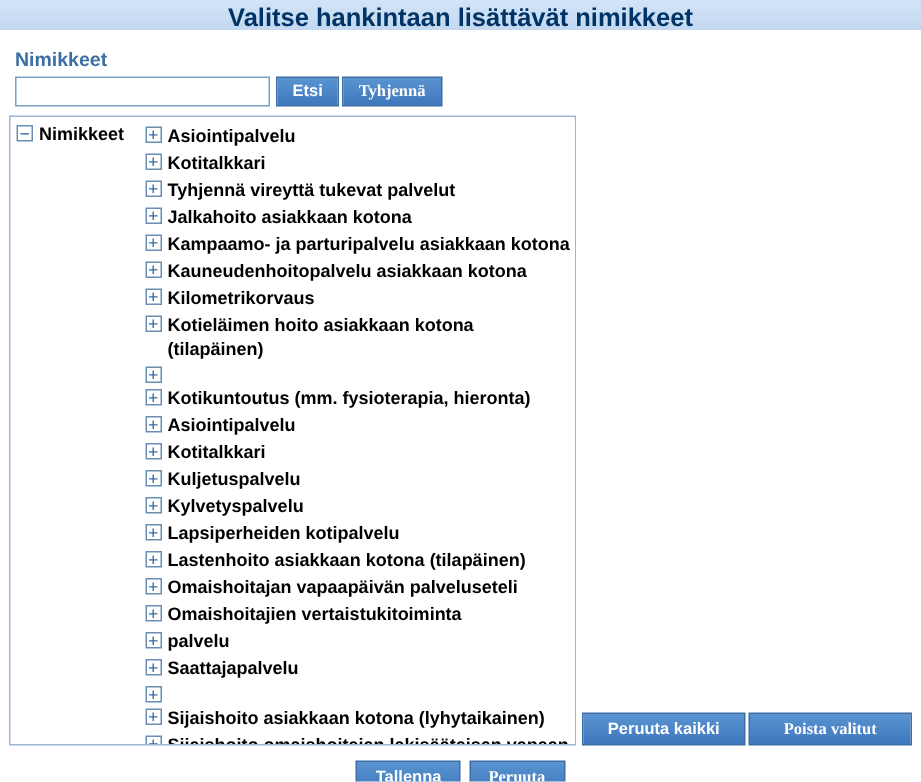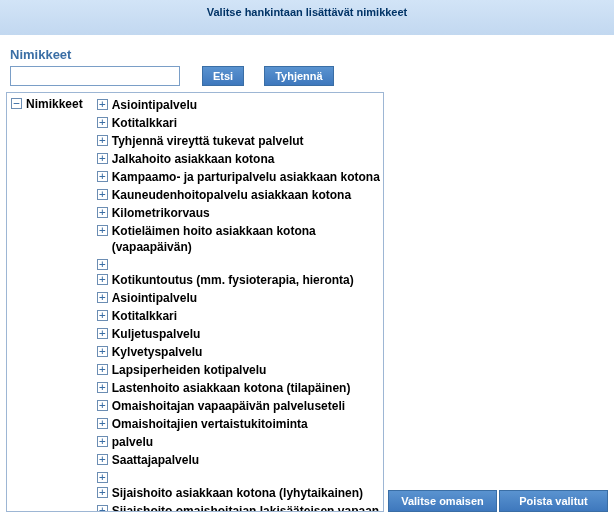--- a/index.html
+++ b/index.html
@@ -1,23 +1,23 @@
 <!DOCTYPE html>
 <html><head>
 <meta charset="utf-8">
 <style>
   * { box-sizing: border-box; margin: 0; padding: 0; }
   body { font-family: Arial, sans-serif; font-size: 12px; background: #fff; }
   .container { width: 614px; height: 521px; position: relative; }
-  .title-bar { background: linear-gradient(#d2e4f7, #c2d8f0); height: 35px; text-align:center; line-height:24px; font-weight:bold; color:#003366; font-size:11px; }
+  .title-bar { background: linear-gradient(#d2e4f7, #c2d8f0); height: 20px; text-align:center; line-height:24px; font-weight:bold; color:#003366; font-size:17px; }
   .section-label { color:#3a6ea5; font-weight:bold; padding:12px 0 4px 10px; font-size:13px; }
-  .search-row { padding:0 0 6px 10px; display:flex; align-items:center; gap:18px; }
+  .search-row { padding:0 0 6px 10px; display:flex; align-items:center; gap:0; }
   .search-input { width:170px; height:20px; border:1px solid #7a9ec7; padding:1px 3px; font-size:12px; }
   .btn { border:1px solid #3a6ea5; background: linear-gradient(#5a93d0, #3e78bd); color:#fff; font-weight:bold; font-size:11px; height:20px; padding:0 10px; cursor:pointer; }
-  .btn + .btn { margin-left:2px; }
+  .btn + .btn { margin-left:2px;font-family:Liberation Serif, serif; }
   .main-body { display:flex; padding:0 6px; }
   .tree-pane { width:378px; height:420px; border:1px solid #9db6d4; overflow-y:scroll; position:relative; background:#fff; }
   .right-pane { flex:1; position:relative; margin-left:4px; }
   .right-buttons { position:absolute; bottom:0; left:0; right:0; display:flex; }
   .right-buttons .btn { flex:1; text-align:center; height:22px; line-height:20px; }
   .tree-pane::-webkit-scrollbar { width:16px; }
   .tree-pane::-webkit-scrollbar-track { background:#f0f0f0; border-left:1px solid #d4d4d4; }
   .tree-pane::-webkit-scrollbar-thumb { background:#c8c8c8; border:1px solid #a0a0a0; }
   .tree-pane::-webkit-scrollbar-button { background:#e4e4e4; border:1px solid #a0a0a0; height:16px; }
   ul.tree { list-style:none; padding:2px 2px 2px 4px; }
@@ -70,21 +70,21 @@
               <li>
                 <span class="expander">+</span>
                 <span class="node-label">Kauneudenhoitopalvelu asiakkaan kotona</span>
               </li>
               <li>
                 <span class="expander">+</span>
                 <span class="node-label">Kilometrikorvaus</span>
               </li>
               <li>
                 <span class="expander">+</span>
-                <span class="node-label">Kotieläimen hoito asiakkaan kotona (vapaapäivän)</span>
+                <span class="node-label">Kotieläimen hoito asiakkaan kotona (tilapäinen)</span>
               </li>
               <li>
                 <span class="expander">+</span>
               </li>
               <li>
                 <span class="expander">+</span>
                 <span class="node-label">Kotikuntoutus (mm. fysioterapia, hieronta)</span>
               </li>
               <li>
                 <span class="expander">+</span>
@@ -136,21 +136,21 @@
               <li>
                 <span class="expander">+</span>
                 <span class="node-label">Sijaishoito omaishoitajan lakisääteisen vapaan aikana asiakkaan kotona omaisen, läheisen tai muun</span>
               </li>
             </ul>
           </li>
         </ul>
     </div>
     <div class="right-pane">
       <div class="right-buttons">
-        <button class="btn">Valitse omaisen</button>
+        <button class="btn">Peruuta kaikki</button>
         <button class="btn">Poista valitut</button>
       </div>
     </div>
   </div>
   <div class="footer">
     <button class="btn">Tallenna</button>
     <button class="btn">Peruuta</button>
   </div>
 </div>
 

